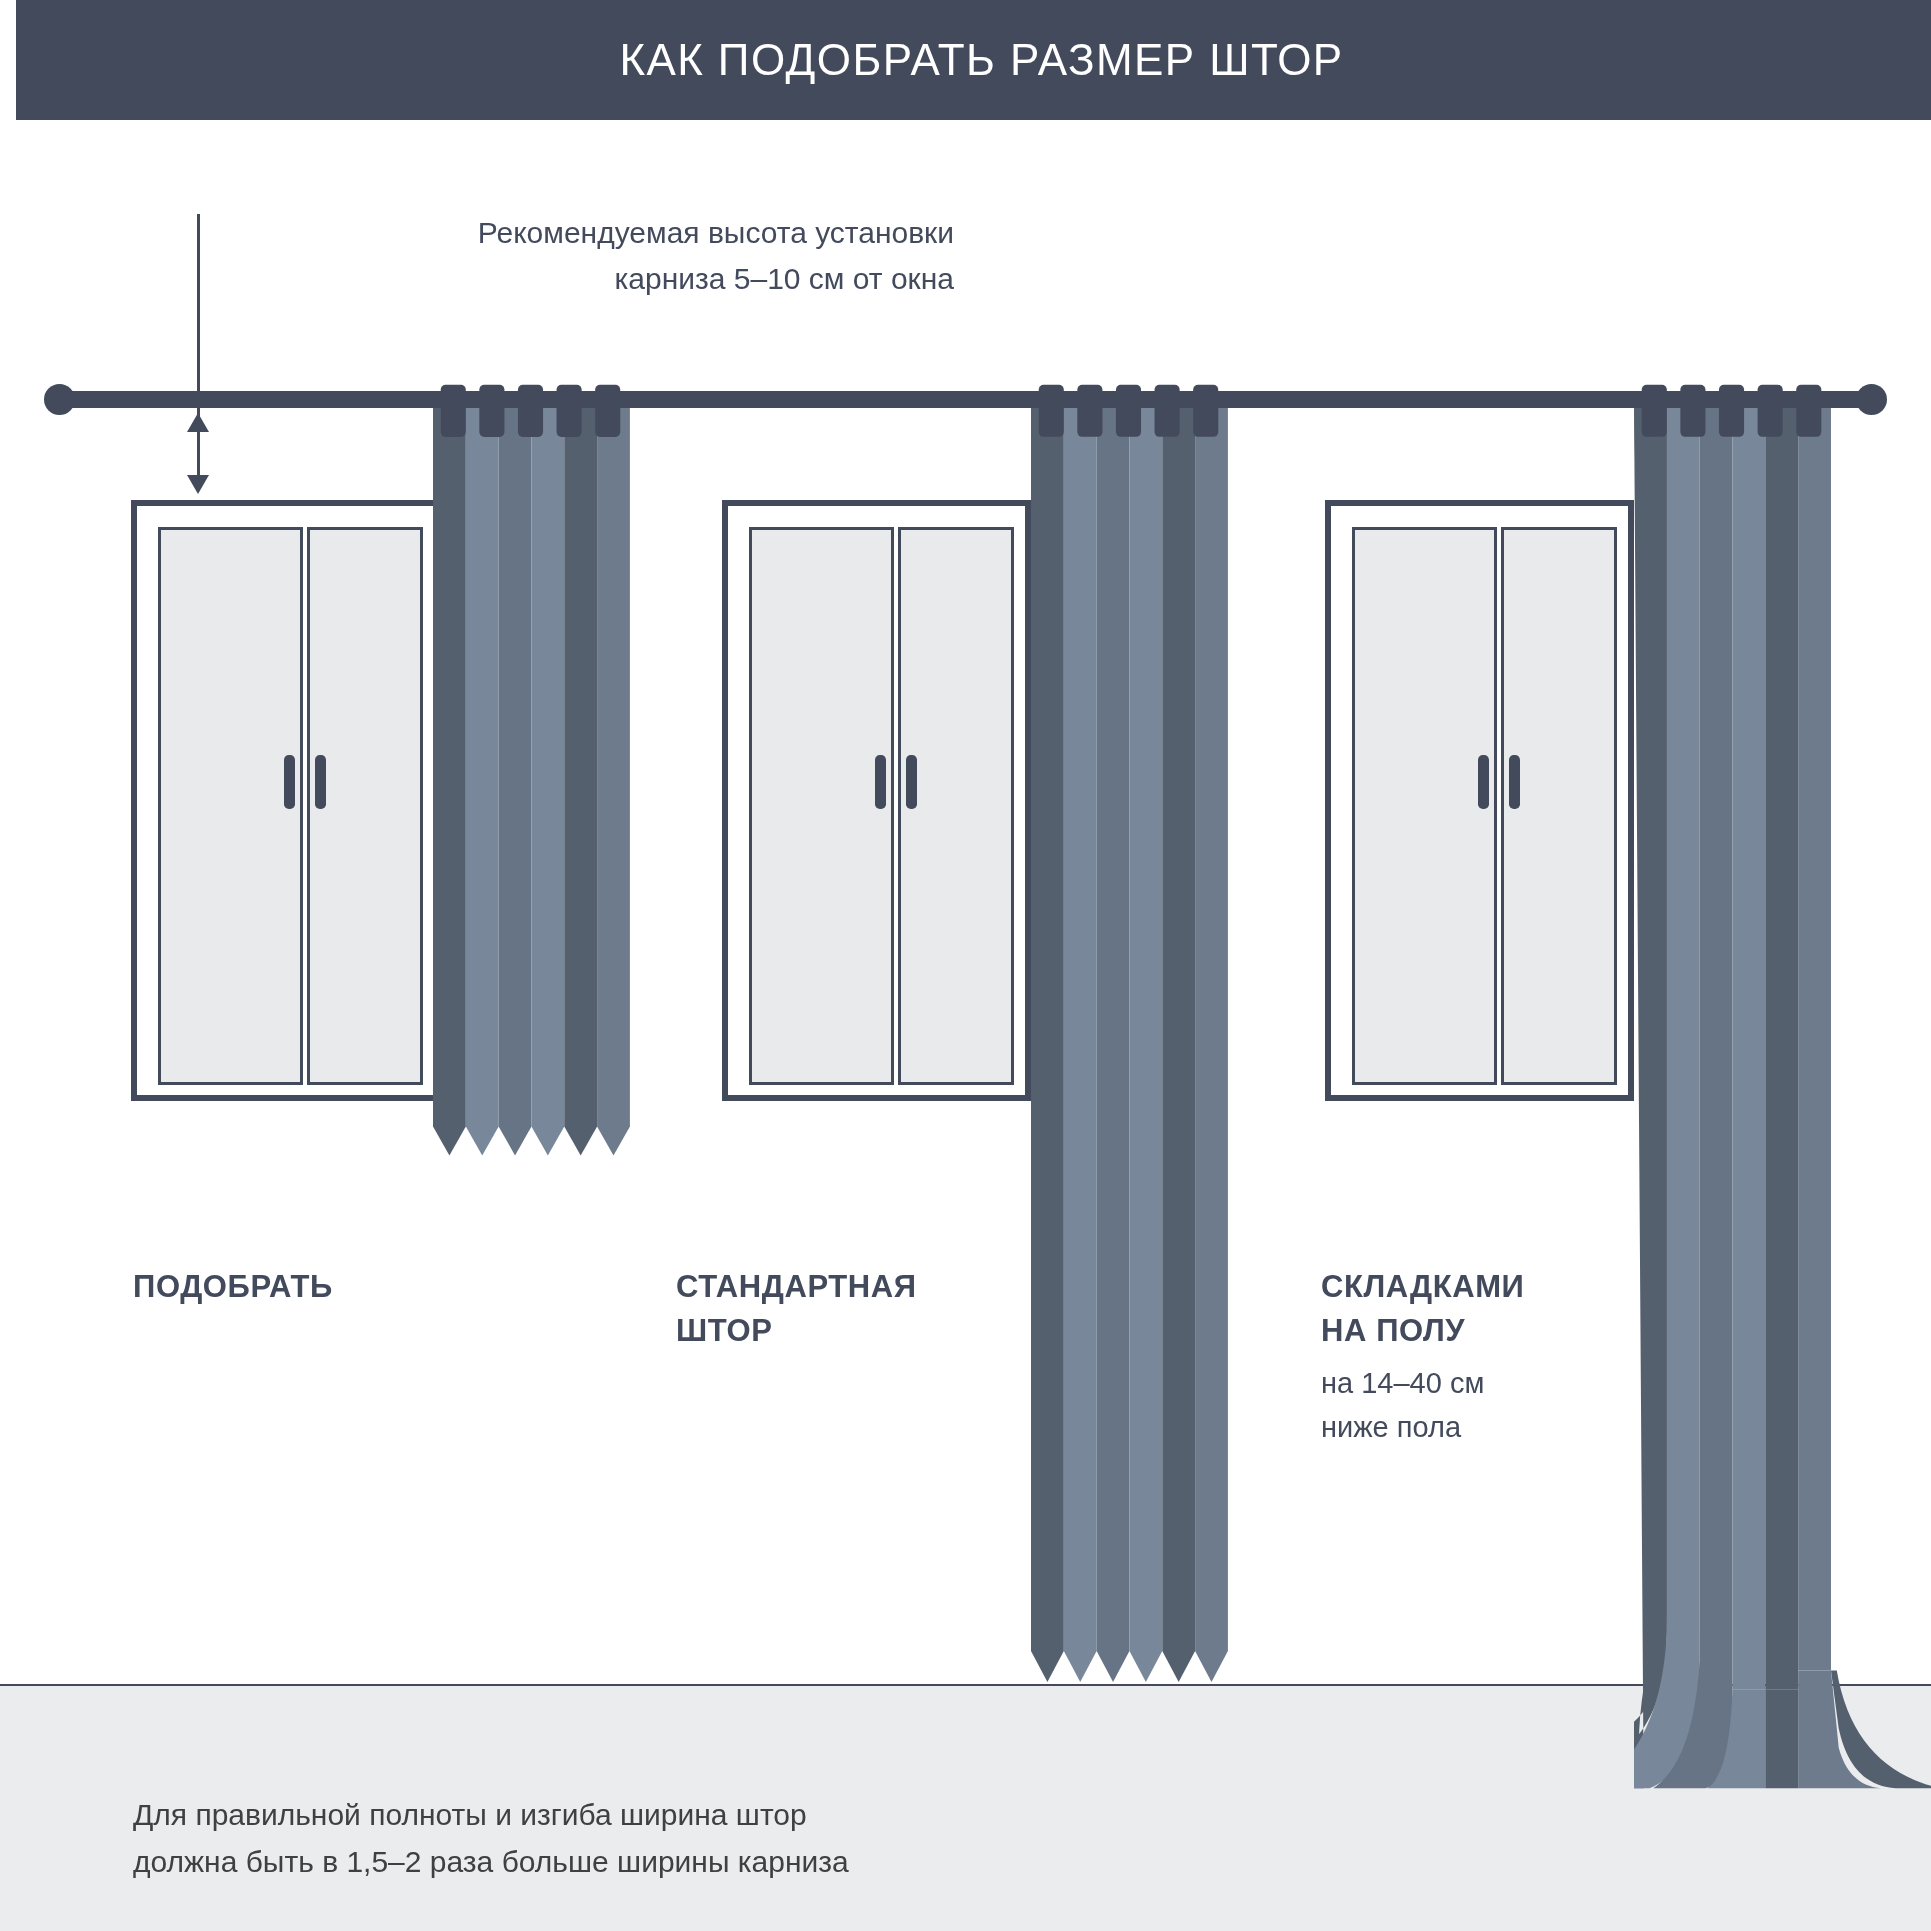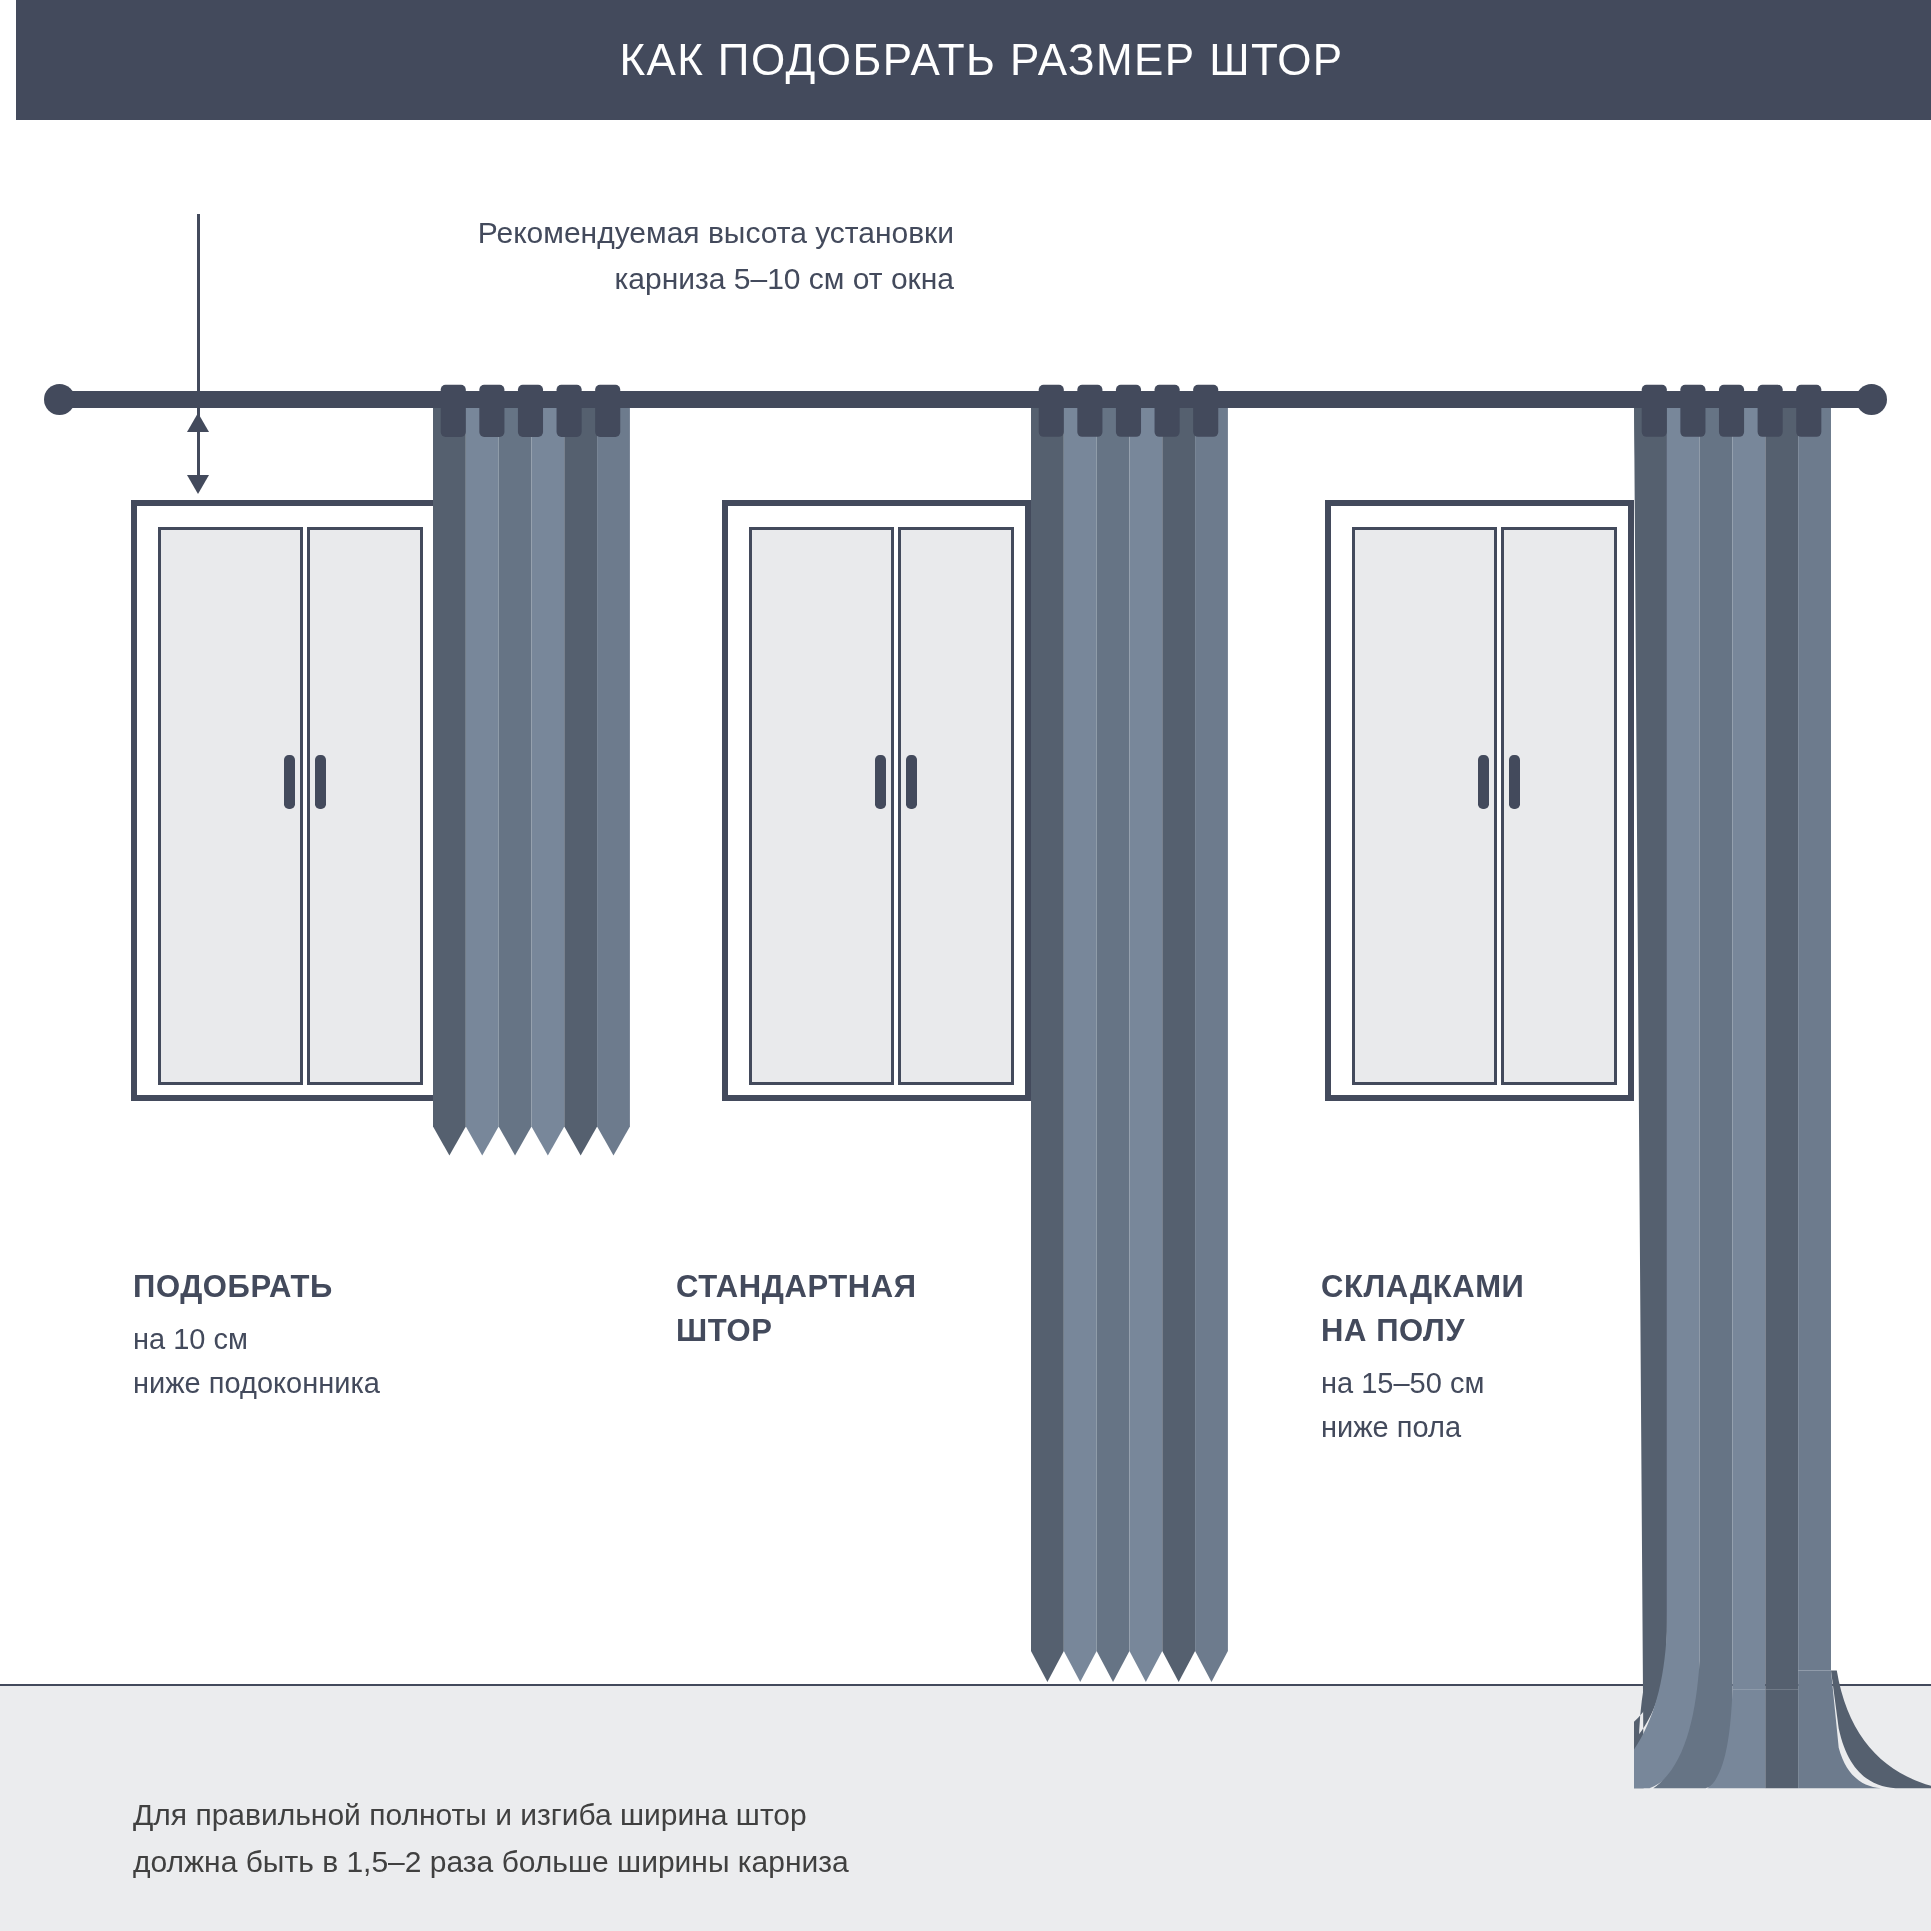--- a/index.html
+++ b/index.html
@@ -238,31 +238,29 @@
   <rect x="128" y="8" width="26" height="54" rx="5" fill="#434a5c"></rect>
   <rect x="168" y="8" width="26" height="54" rx="5" fill="#434a5c"></rect>
 </svg>
 
 <div class="rod"></div>
 <div class="rod-end left"></div>
 <div class="rod-end right"></div>
 
 <div class="label-block" style="left:133px; top:1265px; width:406px;">
   <div class="label-title">ПОДОБРАТЬ</div>
-  <div class="label-desc">на 10 см
-ниже подоконника</div>
 </div>
 
 <div class="label-block" style="left:676px; top:1265px; width:328px;">
   <div class="label-title">СТАНДАРТНАЯ
 ШТОР</div>
 </div>
 
 <div class="label-block" style="left:1321px; top:1265px; width:328px;">
   <div class="label-title">СКЛАДКАМИ
 НА ПОЛУ</div>
-  <div class="label-desc">на 15–50 см
+  <div class="label-desc">на 14–40 см
 ниже пола</div>
 </div>
 
 <div class="footer-note" style="white-space: pre-line;">Для правильной полноты и изгиба ширина штор
 должна быть в 1,5–2 раза больше ширины карниза</div>
 
 
 </body></html>

